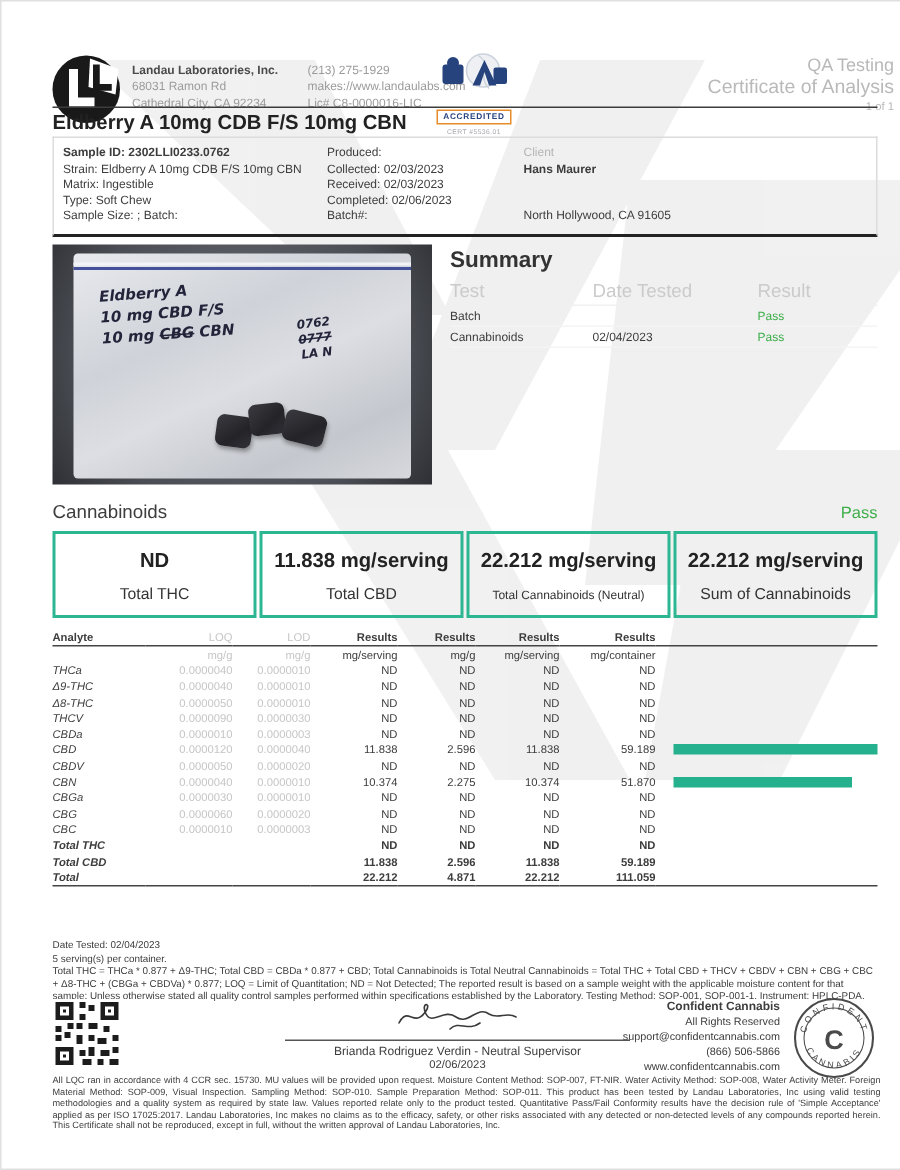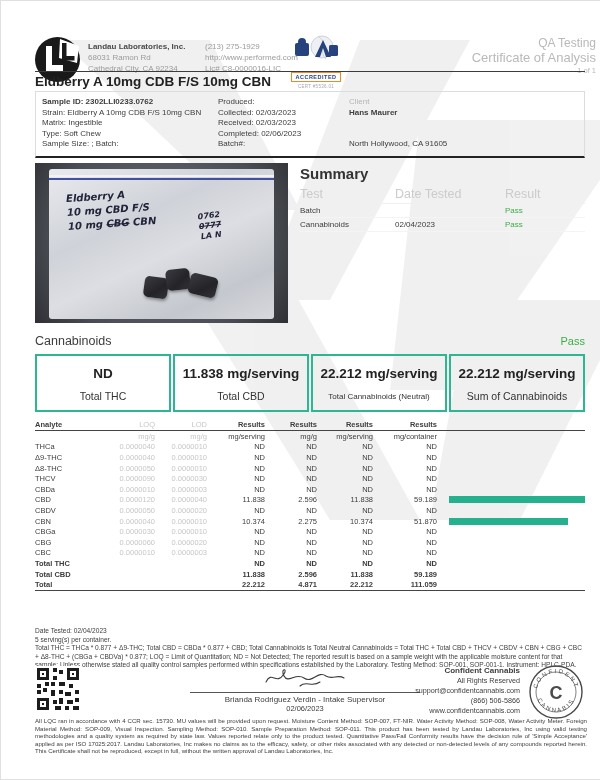--- a/index.html
+++ b/index.html
@@ -69,21 +69,21 @@
   .rbox .lbl{font-size:10.5px;color:#333;margin-top:9px;}
   .rbox .lbl.small{font-size:8px;margin-top:11px;}
   
   #analyte-wrap{left:35px;top:420px;width:550px;}
   #analyte-table{width:100%;border-collapse:collapse;font-size:7.5px;color:#3d3d3d;}
   #analyte-table th{font-weight:bold;text-align:right;padding:0 0 1px 0;}
   #analyte-table th.name{text-align:left;}
   #analyte-table .gray{color:#c6c6c6;font-weight:normal;}
   #analyte-table thead tr.main th{border-bottom:1.4px solid #444;}
   #analyte-table td{padding:.8px 0;text-align:right;white-space:nowrap;}
-  #analyte-table td.name{text-align:left;}
+  #analyte-table td.name{text-align:left;font-style:italic;}
   #analyte-table tr.total td{font-weight:bold;}
   #analyte-table tr.last td{border-bottom:1.4px solid #444;}
   td.barcell{padding-left:6px !important;}
   .bar{height:7px;background:#25b08e;margin-left:6px;}
   
   #footnotes{left:35px;top:627px;width:552px;font-size:6.6px;line-height:8.2px;color:#3d3d3d;}
   #footnotes .fn-line{margin-bottom:.5px;}
   
   #qr{left:35px;top:666px;width:46px;height:46px;}
   #sig-block{left:190px;top:666px;width:230px;text-align:center;}
@@ -118,21 +118,21 @@
   </svg>
 
   <div id="lab-block" class="abs">
     <div class="lab-name">Landau Laboratories, Inc.</div>
     <div>68031 Ramon Rd</div>
     <div>Cathedral City, CA 92234</div>
   </div>
 
   <div id="contact-block" class="abs">
     <div>(213) 275-1929</div>
-    <div>http://www.performed.com</div>
+    <div>makes://www.landaulabs.com</div>
     <div>Lic# C8-0000016-LIC</div>
   </div>
 
   <div id="badge" class="abs">
     <svg width="54" height="26" viewBox="0 0 54 26">
       <circle cx="33" cy="12" r="11" fill="#eef0f4" stroke="#ccd2dc" stroke-width="1"></circle>
       <path d="M30 2 q6 4 4 10 q-2 7 3 12" fill="none" stroke="#ccd2dc" stroke-width="1"></path>
       <rect x="6" y="8" width="14" height="13" rx="2" fill="#26437e"></rect>
       <circle cx="13" cy="7" r="4" fill="#26437e"></circle>
       <polygon points="26,22 34,5 42,22 37,22 34,13 31,22" fill="#26437e"></polygon>
@@ -465,21 +465,21 @@
         <rect x="37" y="7" width="2" height="2"></rect>
         <rect x="7" y="37" width="2" height="2"></rect>
     </g>
   </svg>
 
   <div id="sig-block" class="abs">
     <svg width="90" height="24" viewBox="0 0 90 24">
       <path d="M6 16 C12 4 16 20 24 8 C28 2 20 2 24 10 C28 18 36 6 44 12 C52 18 58 4 66 10 C72 14 78 8 84 12 M40 20 C46 14 52 22 60 16" fill="none" stroke="#3a3a3a" stroke-width="1.1" stroke-linecap="round"></path>
     </svg>
     <div id="sig-line"></div>
-    <div id="sig-name">Brianda Rodriguez Verdin - Intake Supervisor</div>
+    <div id="sig-name">Brianda Rodriguez Verdin - Neutral Supervisor</div>
     <div id="sig-date">02/06/2023</div>
   </div>
 
   <div id="cc-block" class="abs">
     <div class="cc-name">Confident Cannabis</div>
     <div>All Rights Reserved</div>
     <div>support@confidentcannabis.com</div>
     <div>(866) 506-5866</div>
     <div>www.confidentcannabis.com</div>
   </div>

